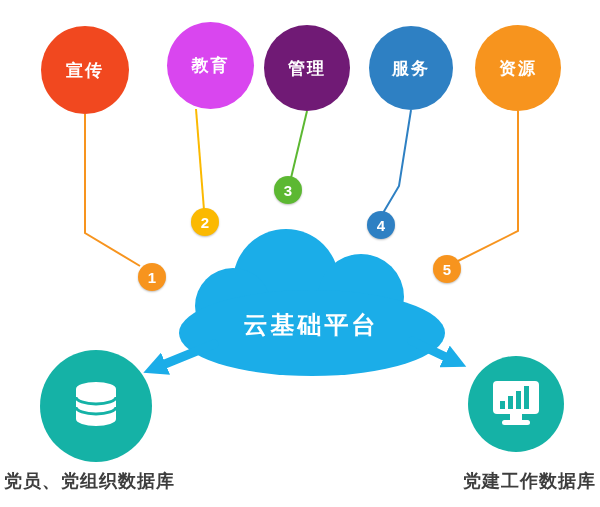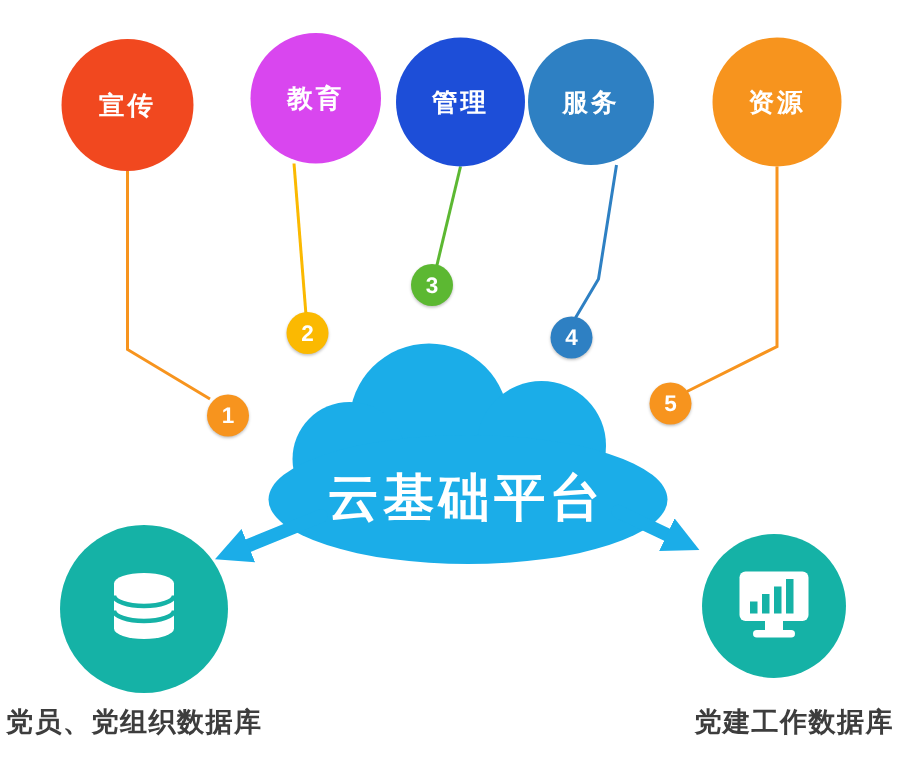--- a/index.html
+++ b/index.html
@@ -14,21 +14,21 @@
   }
   .node span { color: #fff; font-weight: bold; font-size: 17px; letter-spacing: 2px; }
   .badge {
     position: absolute; width: 28px; height: 28px; border-radius: 50%;
     display: flex; align-items: center; justify-content: center;
     color: #fff; font-weight: bold; font-size: 15px;
     box-shadow: 0 1px 2px rgba(0,0,0,.25);
   }
   .cloud-label {
     position: absolute; left: 180px; top: 309px; width: 262px; text-align: center;
-    color: #ffffff; font-weight: bold; font-size: 34px; letter-spacing: 3px;
+    color: #ffffff; font-weight: bold; font-size: 24px; letter-spacing: 3px;
   }
   .db-label {
     position: absolute; top: 469px; font-size: 18px; font-weight: bold;
     color: #3d3d3d; letter-spacing: 1px; white-space: nowrap; text-align: right;
   }
   .db-label.left  { left: 4px; }
   .db-label.right { right: 4px; }
 </style>
 </head>
 <body>
@@ -79,24 +79,24 @@
       <rect x="502" y="420" width="28" height="5" rx="2.5" fill="#ffffff"></rect>
     </g>
   </svg>
 
   <div class="node" style="left: 41px; top: 26px; width: 88px; height: 88px; background: rgb(241, 72, 31);">
     <span>宣传</span>
   </div>
   <div class="node" style="left: 167px; top: 22px; width: 87px; height: 87px; background: #d946ef;">
     <span>教育</span>
   </div>
-  <div class="node" style="left: 264px; top: 25px; width: 86px; height: 86px; background: #1d4ed8;">
+  <div class="node" style="left: 264px; top: 25px; width: 86px; height: 86px; background: #701a75;">
     <span>管理</span>
   </div>
-  <div class="node" style="left: 352px; top: 26px; width: 84px; height: 84px; background: rgb(46, 128, 195);">
+  <div class="node" style="left: 369px; top: 26px; width: 84px; height: 84px; background: rgb(46, 128, 195);">
     <span>服务</span>
   </div>
   <div class="node" style="left: 475px; top: 25px; width: 86px; height: 86px; background: rgb(247, 148, 30); text-align: right;">
     <span>资源</span>
   </div>
 
   <div class="badge" style="left: 138px; top: 263px; background: rgb(247, 148, 30);">1</div>
   <div class="badge" style="left: 191px; top: 208px; background: rgb(251, 185, 1);">2</div>
   <div class="badge" style="left: 274px; top: 176px; background: rgb(92, 184, 50);">3</div>
   <div class="badge" style="left: 367px; top: 211px; background: rgb(46, 128, 195);">4</div>

